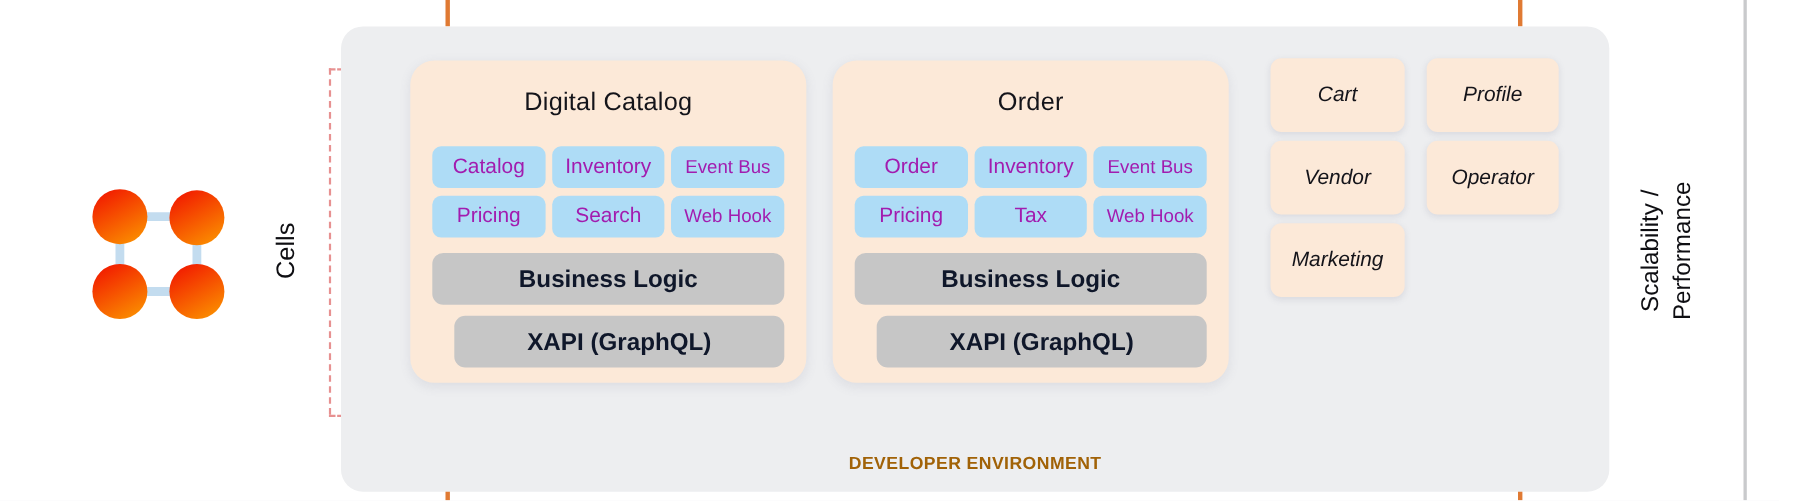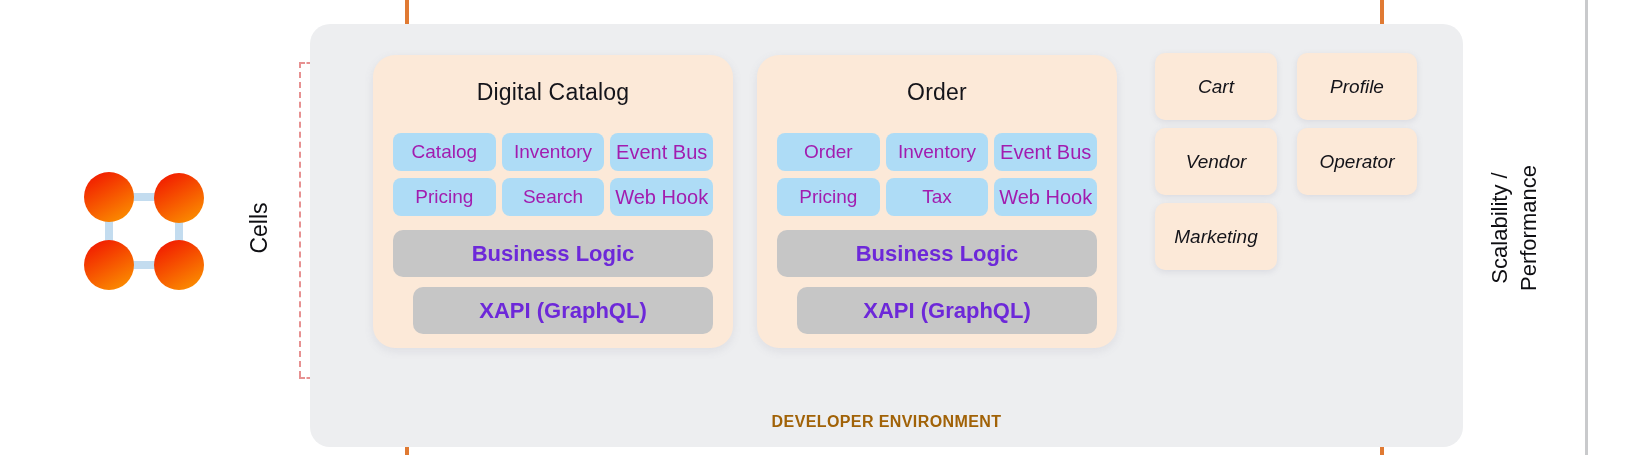--- a/index.html
+++ b/index.html
@@ -52,31 +52,31 @@
   .chip {
     flex: 1;
     height: 38px;
     border-radius: 8px;
     background: #aedcf6;
     display: flex; align-items: center; justify-content: center;
     font-size: 19px;
     color: #a21caf;
     white-space: nowrap;
   }
-  .chip:last-child { font-size: 20px; }
+  .chip:last-child { font-size: 17px; }
 
   .layer-bar {
     margin-top: 14px;
     height: 47px;
     border-radius: 10px;
     background: #c6c6c6;
     display: flex; align-items: center; justify-content: center;
     font-size: 22px;
     font-weight: 700;
-    color: #6d28d9;
+    color: #0f172a;
   }
   .layer-bar.layer-1 { margin-top: 10px; margin-left: 20px; }
 
   
   .side-grid {
     position: absolute;
     left: 845px; top: 29px;
     display: grid;
     grid-template-columns: 122px 120px;
     gap: 8px 20px;

